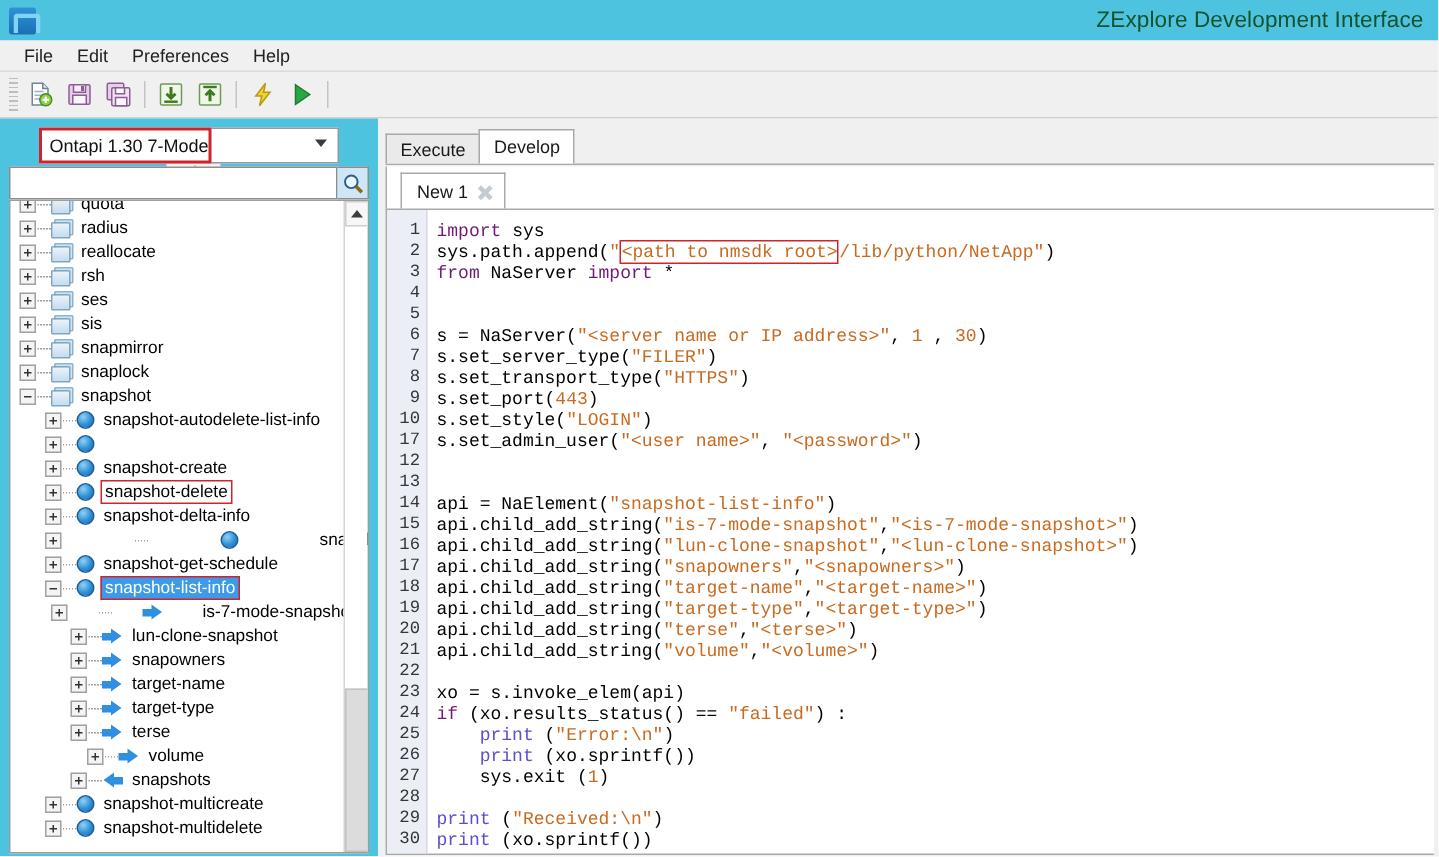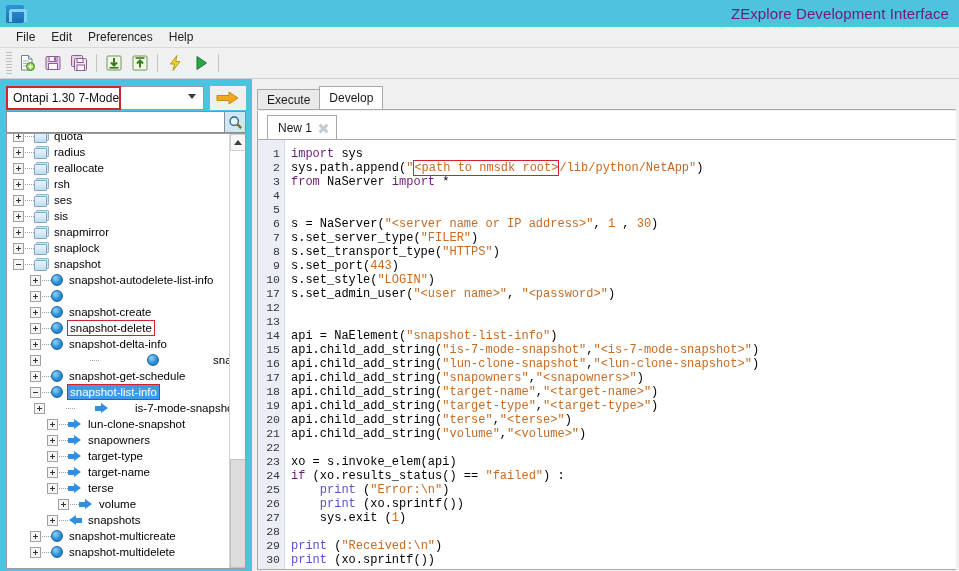--- a/index.html
+++ b/index.html
@@ -32,21 +32,21 @@
   }
   .app-icon::before {
     content: ""; position: absolute; left: 3px; top: 4px;
     width: 12px; height: 10px;
     border: 3px solid #7fd3f5; border-bottom: none;
     border-radius: 3px 3px 0 0;
     background: transparent;
   }
   .title-text {
     margin-left: auto; margin-right: 10px;
-    font-size: 15px; color: #701a75;
+    font-size: 15px; color: #14532d;
     letter-spacing: .1px;
   }
 
   
   .menubar {
     position: absolute; left: 0; top: 27px; width: 959px; height: 21px;
     background: #f0f0f0;
     border-bottom: 1px solid #d9d9d9;
     display: flex; align-items: center; padding-left: 8px;
   }
@@ -75,21 +75,21 @@
   }
 
   
   .left-pane {
     position: absolute; left: 0; top: 79px; width: 252px; height: 492px;
     background: #4ec3e0;
   }
   .combo-row {
     position: absolute; left: 6px; top: 85px;
     width: 240px; height: 26px;
-    display: flex; align-items: center;
+    display: flex; align-items: center; flex-direction: column;
   }
   .combo {
     width: 200px; height: 24px; background: #fff;
     border: 1px solid #9a9a9a;
     display: flex; align-items: center;
     font-size: 12px; color: #111;
     position: relative;
   }
   .combo .combo-label {
     padding-left: 5px;
@@ -526,27 +526,27 @@
           <div class="tnode" style="padding-left: 40px;">
             <span class="expander plus"></span>
             <span class="dots"></span>
             <span class="ico ico-arrow-r"></span>
             <span class="tlabel">snapowners</span>
           </div>
           <div class="tnode" style="padding-left: 40px;">
             <span class="expander plus"></span>
             <span class="dots"></span>
             <span class="ico ico-arrow-r"></span>
+            <span class="tlabel">target-name</span>
+          </div>
+          <div class="tnode" style="padding-left: 40px;">
+            <span class="expander plus"></span>
+            <span class="dots"></span>
+            <span class="ico ico-arrow-r"></span>
             <span class="tlabel">target-type</span>
-          </div>
-          <div class="tnode" style="padding-left: 40px;">
-            <span class="expander plus"></span>
-            <span class="dots"></span>
-            <span class="ico ico-arrow-r"></span>
-            <span class="tlabel">target-name</span>
           </div>
           <div class="tnode" style="padding-left: 40px;">
             <span class="expander plus"></span>
             <span class="dots"></span>
             <span class="ico ico-arrow-r"></span>
             <span class="tlabel">terse</span>
           </div>
           <div class="tnode" style="padding-left: 51px;">
             <span class="expander plus"></span>
             <span class="dots"></span>

